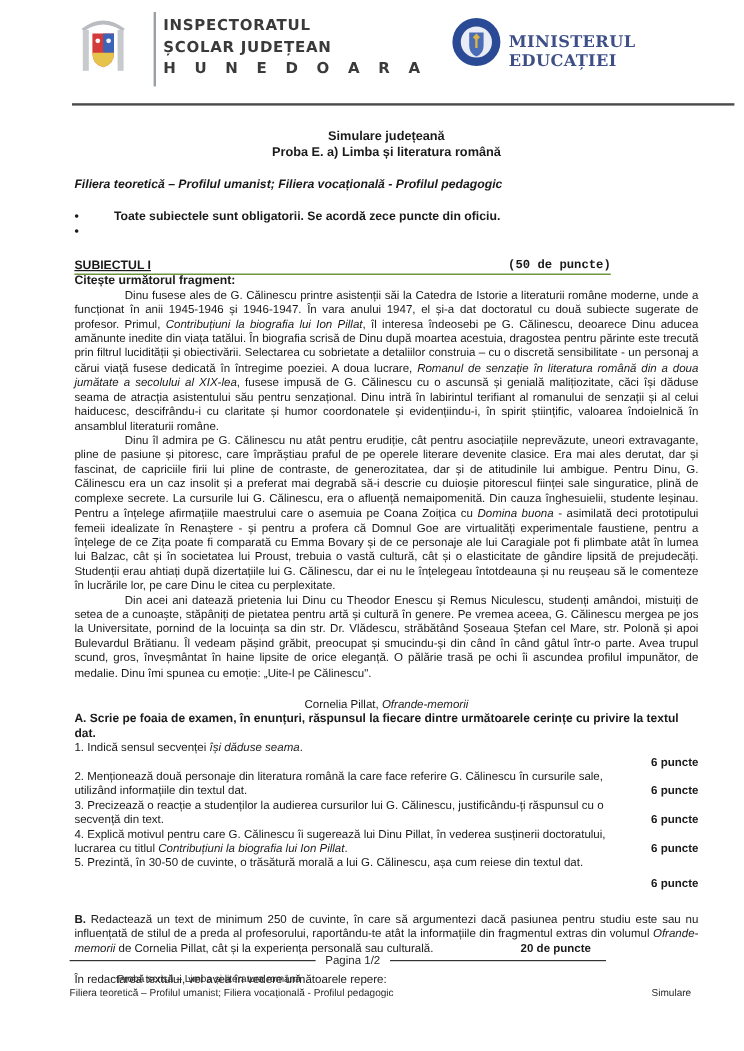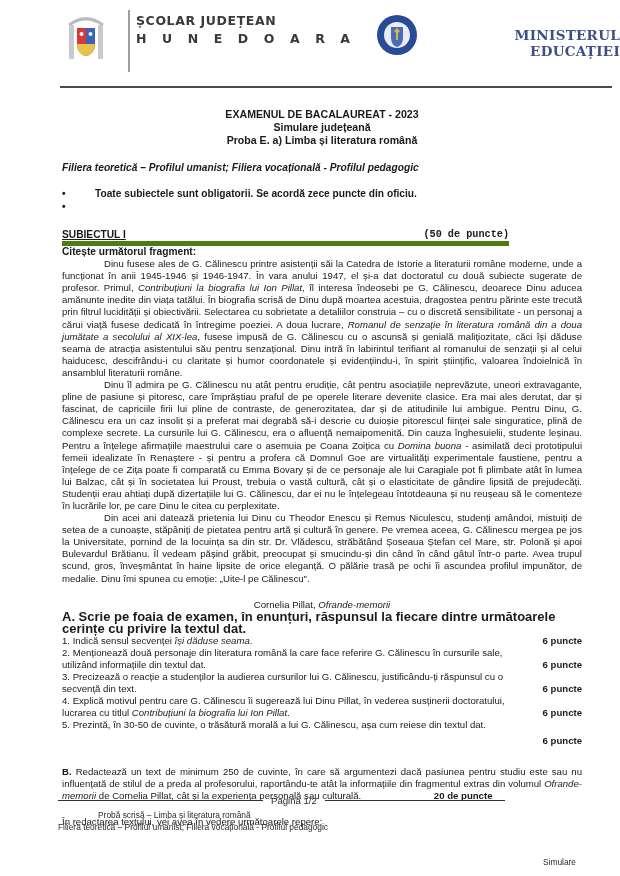--- a/index.html
+++ b/index.html
@@ -4,40 +4,40 @@
   <style>
     html, body { margin: 0; padding: 0; background: #ffffff; }
     body { width: 620px; height: 876px; position: relative; overflow: hidden; color: #1a1a1a; font-family: "Liberation Sans", sans-serif; }
 
     .header { position: absolute; left: 0; top: 0; width: 620px; height: 92px; }
     .isj-logo { position: absolute; left: 66px; top: 12px; width: 40px; height: 50px; }
     .isj-divider { position: absolute; left: 128px; top: 10px; width: 2px; height: 62px; background: #9aa0a6; }
     .isj-text { position: absolute; left: 136px; top: 12px; font-family: "DejaVu Sans", sans-serif; font-weight: bold; font-size: 12.5px; line-height: 18px; color: #3a3a3a; letter-spacing: 0.6px; }
     .isj-text .spaced { letter-spacing: 5.6px; }
     .min-logo { position: absolute; left: 376px; top: 14px; width: 42px; height: 42px; }
-    .min-text { position: absolute; left: 424px; top: 27px; font-family: "DejaVu Serif", serif; font-weight: bold; font-size: 13.5px; color: #3d4f86; letter-spacing: 0.3px; text-align: right; }
+    .min-text { position: absolute; left: 424px; top: 27px; font-family: "DejaVu Serif", serif; font-weight: bold; font-size: 13.5px; color: #3d4f86; letter-spacing: 0.3px; }
     .header-rule { position: absolute; left: 60px; top: 86px; width: 552px; height: 2px; background: #4a4a4a; }
 
     .doc { position: absolute; left: 62px; top: 100px; width: 520px; font-size: 9.6px; line-height: 12.1px; }
     .title-block { text-align: center; font-weight: bold; font-size: 10.6px; line-height: 13px; margin-top: 8px; }
     .filiera { font-weight: bold; font-style: italic; font-size: 10.2px; margin-top: 15px; }
     .rules { margin-top: 13px; font-weight: bold; font-size: 10.2px; }
     .rules .rule { display: flex; line-height: 13px; }
     .rules .bullet { width: 33px; flex: none; }
 
-    .subiect { display: flex; justify-content: space-between; font-weight: bold; font-size: 10.2px; margin-top: 16px; border-bottom: 5px solid #4d7c0f; width: 447px; line-height: 12px; padding-bottom: 0; }
+    .subiect { display: flex; justify-content: space-between; font-weight: bold; font-size: 10.2px; margin-top: 16px; border-bottom: 1px solid #4d7c0f; width: 447px; line-height: 12px; padding-bottom: 0; }
     .subiect span { text-decoration: underline; }
     .subiect .pts { text-decoration: none; font-family: Liberation Mono, monospace; }
     .citeste { font-weight: bold; font-size: 10.2px; line-height: 12px; }
     .para { text-align: justify; text-indent: 42px; margin: 0; }
     .source { text-align: center; margin-top: 14px; }
-    .req-head { font-weight: bold; font-size: 13px; line-height: 12px; }
+    .req-head { font-weight: bold; font-size: 10px; line-height: 12px; }
     .item { position: relative; }
     .pts-right { text-align: right; font-weight: bold; }
-    .item-inline { display: flex; justify-content: space-between; }
+    .item-inline { display: flex; justify-content: space-between; flex-direction: column; }
     .item-inline .pts-right { flex: none; }
     .b-block { margin-top: 18px; text-align: justify; }
     .repere { margin-top: 14px; }
 
     .footer { position: absolute; left: 58px; top: 795px; width: 510px; font-family: "Liberation Sans", sans-serif; font-size: 8.4px; color: #2a2a2a; }
     .page-line { display: flex; align-items: center; gap: 8px; }
     .page-line .rule { height: 1px; background: #333; }
     .page-line .rule.l { width: 205px; }
     .page-line .rule.r { width: 180px; }
     .page-line .pg { font-size: 9.6px; }
@@ -53,36 +53,36 @@
     <rect x="3" y="13" width="5" height="34" fill="#c8cacd"></rect>
     <rect x="32" y="13" width="5" height="34" fill="#c8cacd"></rect>
     <path d="M11 16 H29 V32 Q29 42 20 44 Q11 42 11 32 Z" fill="#d33a3a"></path>
     <rect x="20" y="16" width="9" height="16" fill="#3c63b8"></rect>
     <path d="M11 32 H29 Q29 42 20 44 Q11 42 11 32 Z" fill="#e6c34a"></path>
     <circle cx="15.5" cy="22" r="2" fill="#f3f3f3"></circle>
     <circle cx="24.5" cy="22" r="2" fill="#f3f3f3"></circle>
   </svg>
   <div class="isj-divider"></div>
   <div class="isj-text">
+    <div>INSPECTORATUL</div>
     <div>ȘCOLAR JUDEȚEAN</div>
     <div class="spaced">H U N E D O A R A</div>
   </div>
   <svg class="min-logo" viewBox="0 0 42 42">
     <circle cx="21" cy="21" r="20" fill="#2a4a96"></circle>
     <circle cx="21" cy="21" r="13" fill="#e9ecf4"></circle>
     <path d="M15 13 H27 V24 Q27 31 21 33 Q15 31 15 24 Z" fill="#4a6cb6"></path>
     <path d="M18 17 L21 14 L24 17 L22 19 V26 H20 V19 Z" fill="#d9b545"></path>
   </svg>
   <div class="min-text">MINISTERUL EDUCAȚIEI</div>
   <div class="header-rule"></div>
 </div>
 
 <div class="doc">
   <div class="title-block">
-    <div>EXAMENUL DE BACALAUREAT - 2023</div>
     <div>Simulare județeană</div>
     <div>Proba E. a) Limba și literatura română</div>
   </div>
 
   <div class="filiera">Filiera teoretică – Profilul umanist; Filiera vocațională - Profilul pedagogic</div>
 
   <div class="rules">
     <div class="rule">
       <span class="bullet">•</span>
       <span>Toate subiectele sunt obligatorii. Se acordă zece puncte din oficiu.</span>
@@ -141,15 +141,15 @@
   <div class="page-line">
     <div class="rule l"></div>
     <span class="pg">Pagina 1/2</span>
     <div class="rule r"></div>
   </div>
   <div class="foot-row">
     <span>Probă scrisă – Limba și literatura română</span>
   </div>
   <div class="foot-row2">
     <span>Filiera teoretică – Profilul umanist; Filiera vocațională - Profilul pedagogic</span>
-    <span style="margin-right:-8px;margin-top:35px;">Simulare</span>
+    <span style="margin-right:-8px;">Simulare</span>
   </div>
 </div>
 
 </body></html>

